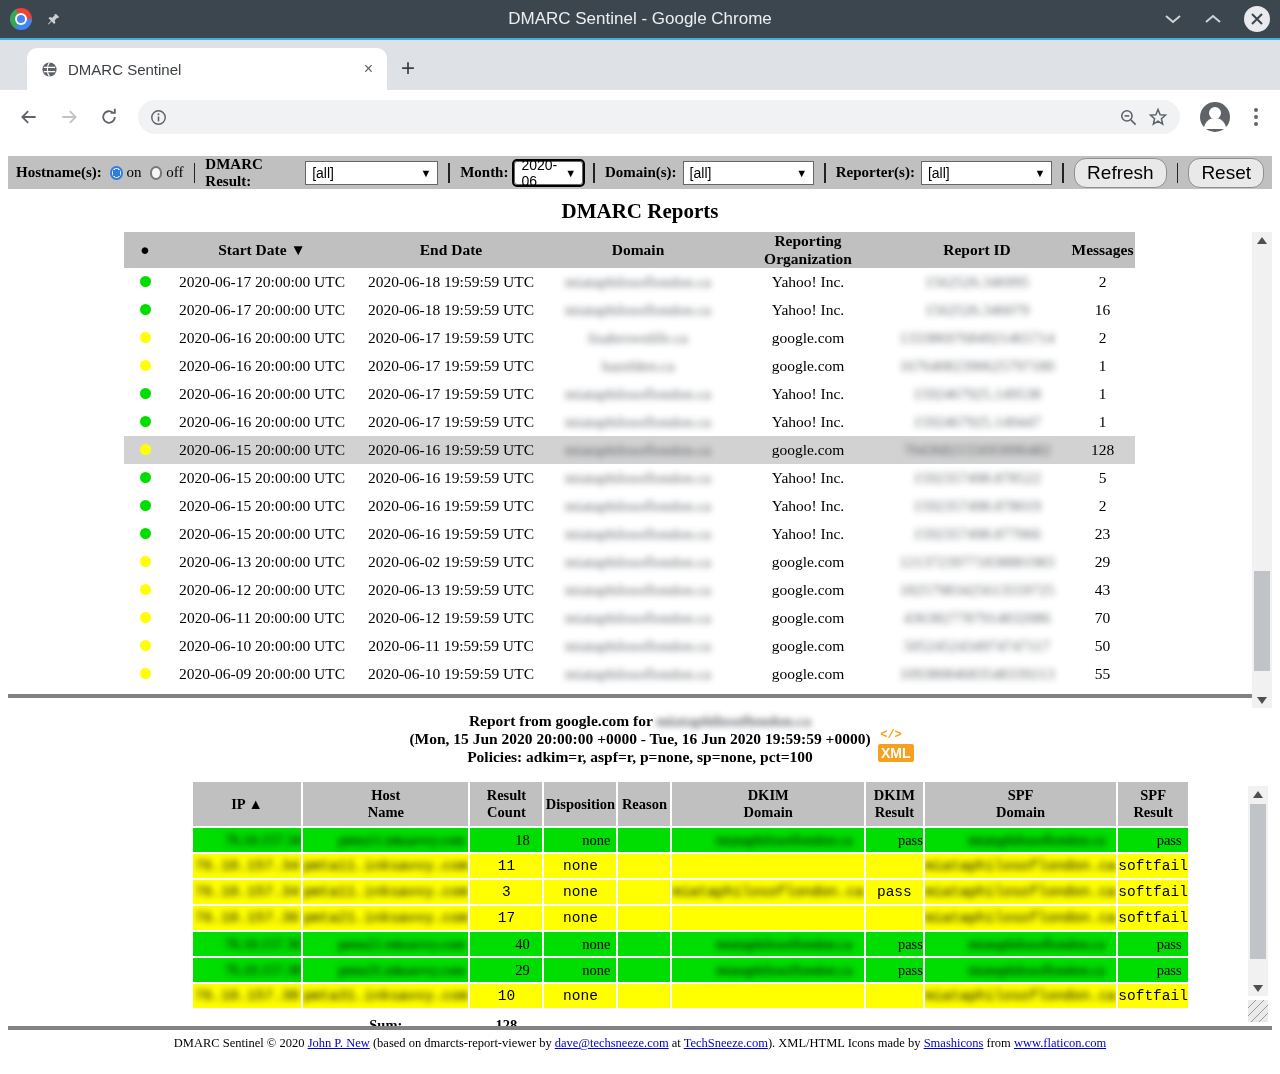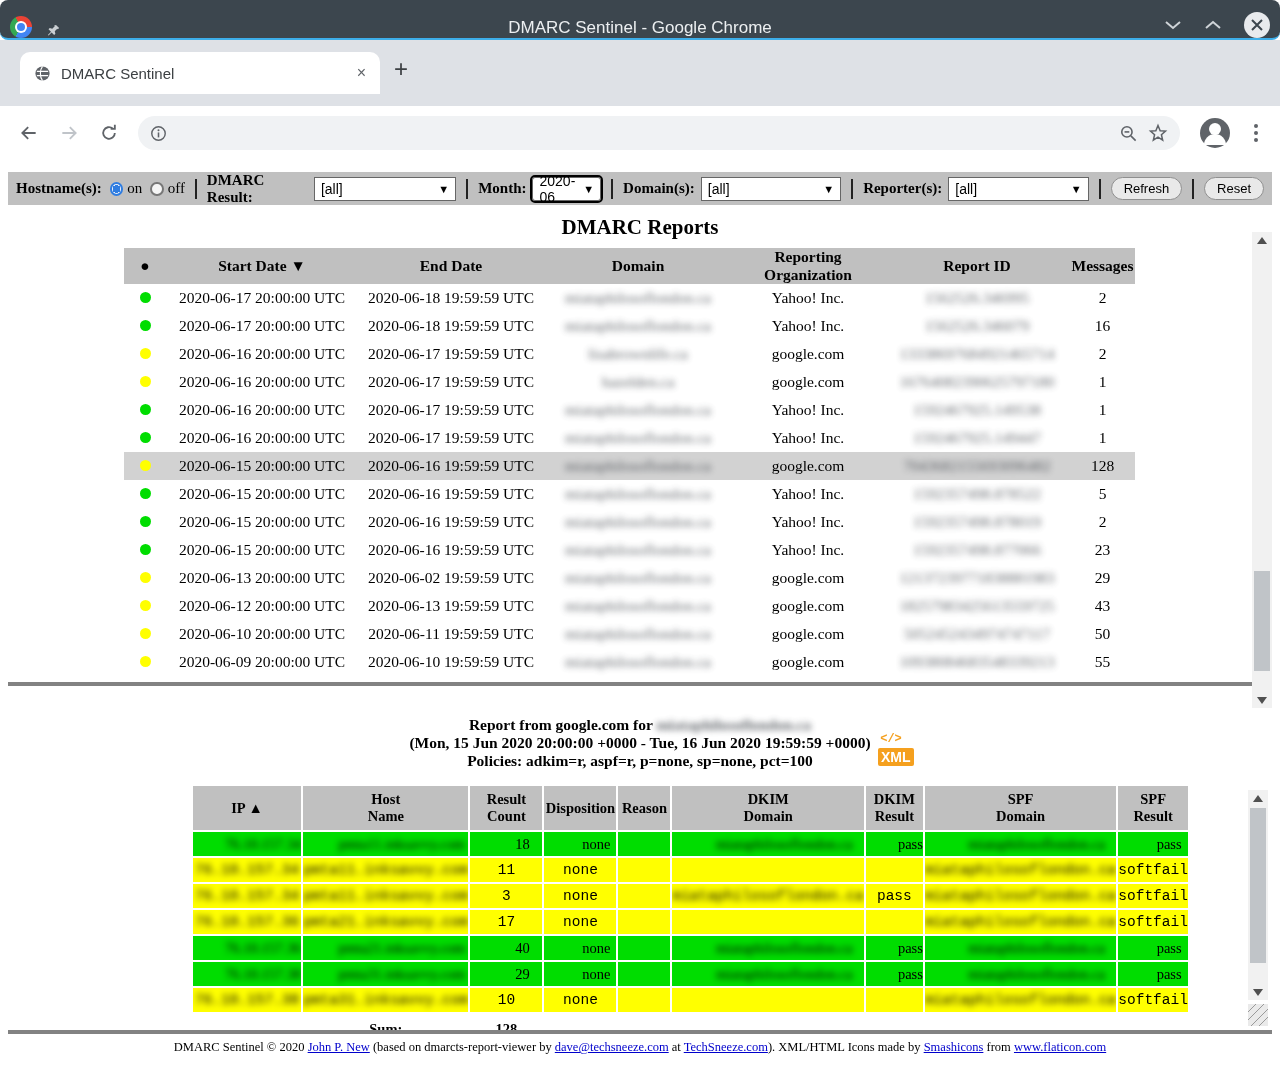--- a/index.html
+++ b/index.html
@@ -1,36 +1,36 @@
 <!DOCTYPE html>
 <html><head>
 <meta charset="utf-8">
 <style>
   * { margin:0; padding:0; box-sizing:border-box; }
   html,body { width:1280px; height:1074px; overflow:hidden; background:#fff;
               font-family:"Liberation Serif", serif; }
 
   
   .titlebar { height:40px; background:#3c464e; border-bottom:2px solid #3daee9;
-              display:flex; align-items:flex-end; padding:0 10px; position:relative;border-radius:8px; }
+              display:flex; align-items:center; padding:0 10px; position:relative; }
   .chrome-logo { width:22px; height:22px; border-radius:50%;
       background:conic-gradient(from -30deg, #ea4335 0 120deg, #4285f4 120deg 240deg, #34a853 240deg 360deg);
       position:relative; }
   .chrome-logo::before { content:""; position:absolute; inset:5px; background:#fff; border-radius:50%; }
   .chrome-logo::after  { content:""; position:absolute; inset:7px; background:#4285f4; border-radius:50%; }
   .pin-icon { margin-left:14px; color:#c9ced2; font-size:15px; }
   .win-title { position:absolute; left:0; right:0; text-align:center; color:#eceff1;
                font-family:"Liberation Sans", sans-serif; font-size:17px; pointer-events:none; }
   .win-controls { margin-left:auto; display:flex; align-items:center; gap:22px; z-index:2; }
   .win-btn { color:#cfd4d8; font-family:"Liberation Sans", sans-serif; }
   .close-circle { width:26px; height:26px; border-radius:50%; background:#e8eaed;
                   display:flex; align-items:center; justify-content:center; }
 
   
-  .tabstrip { height:66px; background:#dee1e6; display:flex; align-items:center; padding-left:20px; }
+  .tabstrip { height:50px; background:#dee1e6; display:flex; align-items:flex-end; padding-left:27px; }
   .tab { width:360px; height:42px; background:#fff; border-radius:10px 10px 0 0;
          display:flex; align-items:center; padding:0 14px; gap:10px;
          font-family:"Liberation Sans", sans-serif; font-size:15px; color:#3c4043; }
   .tab-title { flex:1; }
   .tab-close { color:#5f6368; font-size:16px; }
   .newtab-btn { font-size:24px; color:#3c4043; margin-left:14px; margin-bottom:8px;
                 font-family:"Liberation Sans", sans-serif; }
 
   
   .toolbar { height:54px; background:#fff; display:flex; align-items:center; padding:0 12px; gap:6px; }
@@ -55,38 +55,38 @@
   .radio.on  { border:2px solid #2f7de1; background:radial-gradient(circle, #2f7de1 0 4px, #eaf1fb 4px); }
   .radio.off { border:2px solid #777; background:#f5f5f5; }
   .select { background:#fff; border:1px solid #666; height:24px; display:inline-flex;
             align-items:center; padding:0 6px; font-family:"Liberation Sans", sans-serif;
             font-size:14px; margin-left:6px; justify-content:space-between; }
   .select .chev { margin-left:8px; font-size:11px; }
   .select.w-lg { width:150px; }
   .select.w-md { width:148px; }
   .select.w-sm { width:70px; }
   .select.focused { outline:2px solid #000; border-radius:3px; }
-  .fbtn { font-family:"Liberation Sans", sans-serif; font-size:13px; background:#e9e9e9;
+  .fbtn { font-family:"Liberation Sans", sans-serif; font-size:19px; background:#e9e9e9;
           border:1px solid #8f8f8f; border-radius:12px; padding:3px 12px; }
 
   
   .reports-title { text-align:center; font-size:21px; font-weight:bold; margin:10px 0 8px 0; }
   table.reports { border-collapse:collapse; margin-left:124px; width:1011px; table-layout:fixed; font-size:15.5px; }
   table.reports th { background:#c0c0c0; height:30px; font-weight:bold; }
   table.reports td { height:28px; text-align:center; }
   table.reports tr.selected td { background:#d2d2d2; }
   .dot { width:11px; height:11px; border-radius:50%; display:inline-block; }
   .dot.green  { background:#00dd00; }
   .dot.yellow { background:#ffee00; background:#ffff00; }
   .blur { filter:blur(3px); opacity:.8; color:#3a3f46; }
 
   .divider { height:4px; background:#828282; margin:6px 8px 0 8px; }
 
   
-  .detail { position:relative; height:328px; overflow:hidden;margin-top:16px; }
+  .detail { position:relative; height:328px; overflow:hidden; }
   .detail-head { text-align:center; font-weight:bold; font-size:15.5px; line-height:18px; padding-top:14px; }
   .xml-icon { position:absolute; left:878px; top:30px; width:26px; height:34px; text-align:center; }
   .xml-icon .code { color:#f5a01e; font-family:"Liberation Mono", monospace; font-weight:bold; font-size:12px; line-height:14px; }
   .xml-icon .badge { background:#f5a01e; color:#fff; font-family:"Liberation Sans", sans-serif;
                      font-size:14px; font-weight:bold; border-radius:2px; padding:1px 3px; margin-top:2px; display:inline-block; }
   table.detail-table { border-collapse:separate; border-spacing:2px; margin:14px 0 0 191px; table-layout:fixed; font-size:14.5px; }
   table.detail-table th { background:#c0c0c0; font-weight:bold; height:44px; white-space:pre-line; line-height:17px; }
   table.detail-table td { height:24px; text-align:center; overflow:hidden; }
   td.bg-green  { background:#00dd00;padding-left:32px; }
   td.bg-yellow { background:#ffff00;font-family:Liberation Mono, monospace; }
@@ -355,20 +355,29 @@
         <td><span class="dot yellow"></span></td>
         <td>2020-06-12 20:00:00 UTC</td>
         <td>2020-06-13 19:59:59 UTC</td>
         <td><span class="blur">miataphilosoflondon.ca</span></td>
         <td>google.com</td>
         <td><span class="blur">18257983425613559725</span></td>
         <td>43</td>
       </tr>
       <tr class="">
         <td><span class="dot yellow"></span></td>
+        <td>2020-06-11 20:00:00 UTC</td>
+        <td>2020-06-12 19:59:59 UTC</td>
+        <td><span class="blur">miataphilosoflondon.ca</span></td>
+        <td>google.com</td>
+        <td><span class="blur">4363827787914832086</span></td>
+        <td>70</td>
+      </tr>
+      <tr class="">
+        <td><span class="dot yellow"></span></td>
         <td>2020-06-10 20:00:00 UTC</td>
         <td>2020-06-11 19:59:59 UTC</td>
         <td><span class="blur">miataphilosoflondon.ca</span></td>
         <td>google.com</td>
         <td><span class="blur">5052452434974747117</span></td>
         <td>50</td>
       </tr>
       <tr class="">
         <td><span class="dot yellow"></span></td>
         <td>2020-06-09 20:00:00 UTC</td>

